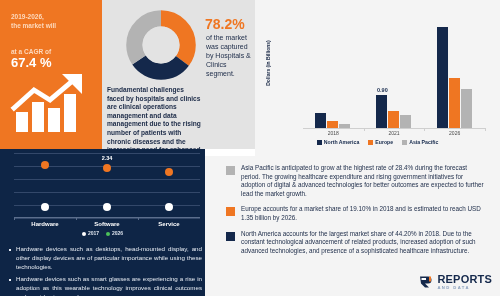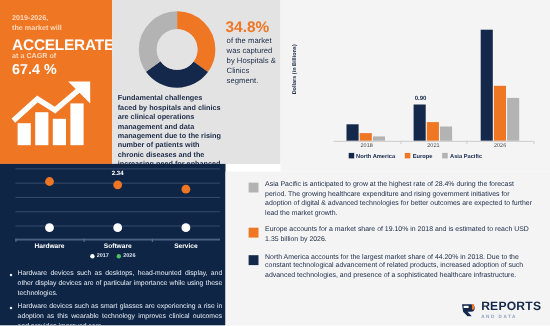--- a/index.html
+++ b/index.html
@@ -144,41 +144,40 @@
   .logo-sub{color:#8aa0bd;font-size:4.2px;font-weight:bold;letter-spacing:1.4px;margin-top:1px;}
 </style>
 </head>
 <body>
 
 <div class="page">
 
   <div class="orange-panel">
     <div class="kicker" style="white-space:pre-line;">2019-2026,
 the market will</div>
-    <div class="accelerate">ACCELERATE</div>
     <div class="cagr-of">at a CAGR of</div>
     <div class="cagr-val">67.4 %</div>
     <svg class="growth-icon" viewBox="0 0 86 62">
       <rect x="6" y="40" width="12" height="20" fill="#fff"></rect>
       <rect x="22" y="30" width="12" height="30" fill="#fff"></rect>
       <rect x="38" y="36" width="12" height="24" fill="#fff"></rect>
       <rect x="54" y="22" width="12" height="38" fill="#fff"></rect>
       <path d="M4 36 L24 18 L40 28 L66 6" stroke="#fff" stroke-width="5" fill="none" stroke-linecap="square"></path>
       <path d="M52 2 L72 2 L72 22 Z" fill="#fff"></path>
     </svg>
   </div>
 
   <div class="mid-panel">
     <svg class="donut" viewBox="0 0 100 100">
       <circle cx="50" cy="50" r="36" fill="none" stroke="#ef7622" stroke-width="22" stroke-dasharray="79.2 147.0" transform="rotate(-90 50 50)"></circle>
       <circle cx="50" cy="50" r="36" fill="none" stroke="#14284b" stroke-width="22" stroke-dasharray="67.9 158.3" stroke-dashoffset="-79.2" transform="rotate(-90 50 50)"></circle>
       <circle cx="50" cy="50" r="36" fill="none" stroke="#b3b3b3" stroke-width="22" stroke-dasharray="79.1 147.1" stroke-dashoffset="-147.1" transform="rotate(-90 50 50)"></circle>
       <circle cx="50" cy="50" r="25" fill="#e3e3e3"></circle>
     </svg>
-    <div class="pct-big">34.8%</div>
+    <div class="pct-big">78.2%</div>
     <div class="pct-text">of the market was captured by Hospitals &amp; Clinics segment.</div>
     <div class="mid-para">Fundamental challenges faced by hospitals and clinics are clinical operations management and data management due to the rising number of patients with chronic diseases and the increasing need for enhanced patient outcomes.</div>
   </div>
 
   <div class="chart-panel">
     <div class="yaxis-label">Dollars (in Billions)</div>
     <div class="plot" id="bar-plot">
         <div class="grp" style="left: 12.3333px;">
           <div class="bar na" style="height: 15.4452px;"></div>
           <div class="bar eu" style="height: 6.9871px;"></div>

